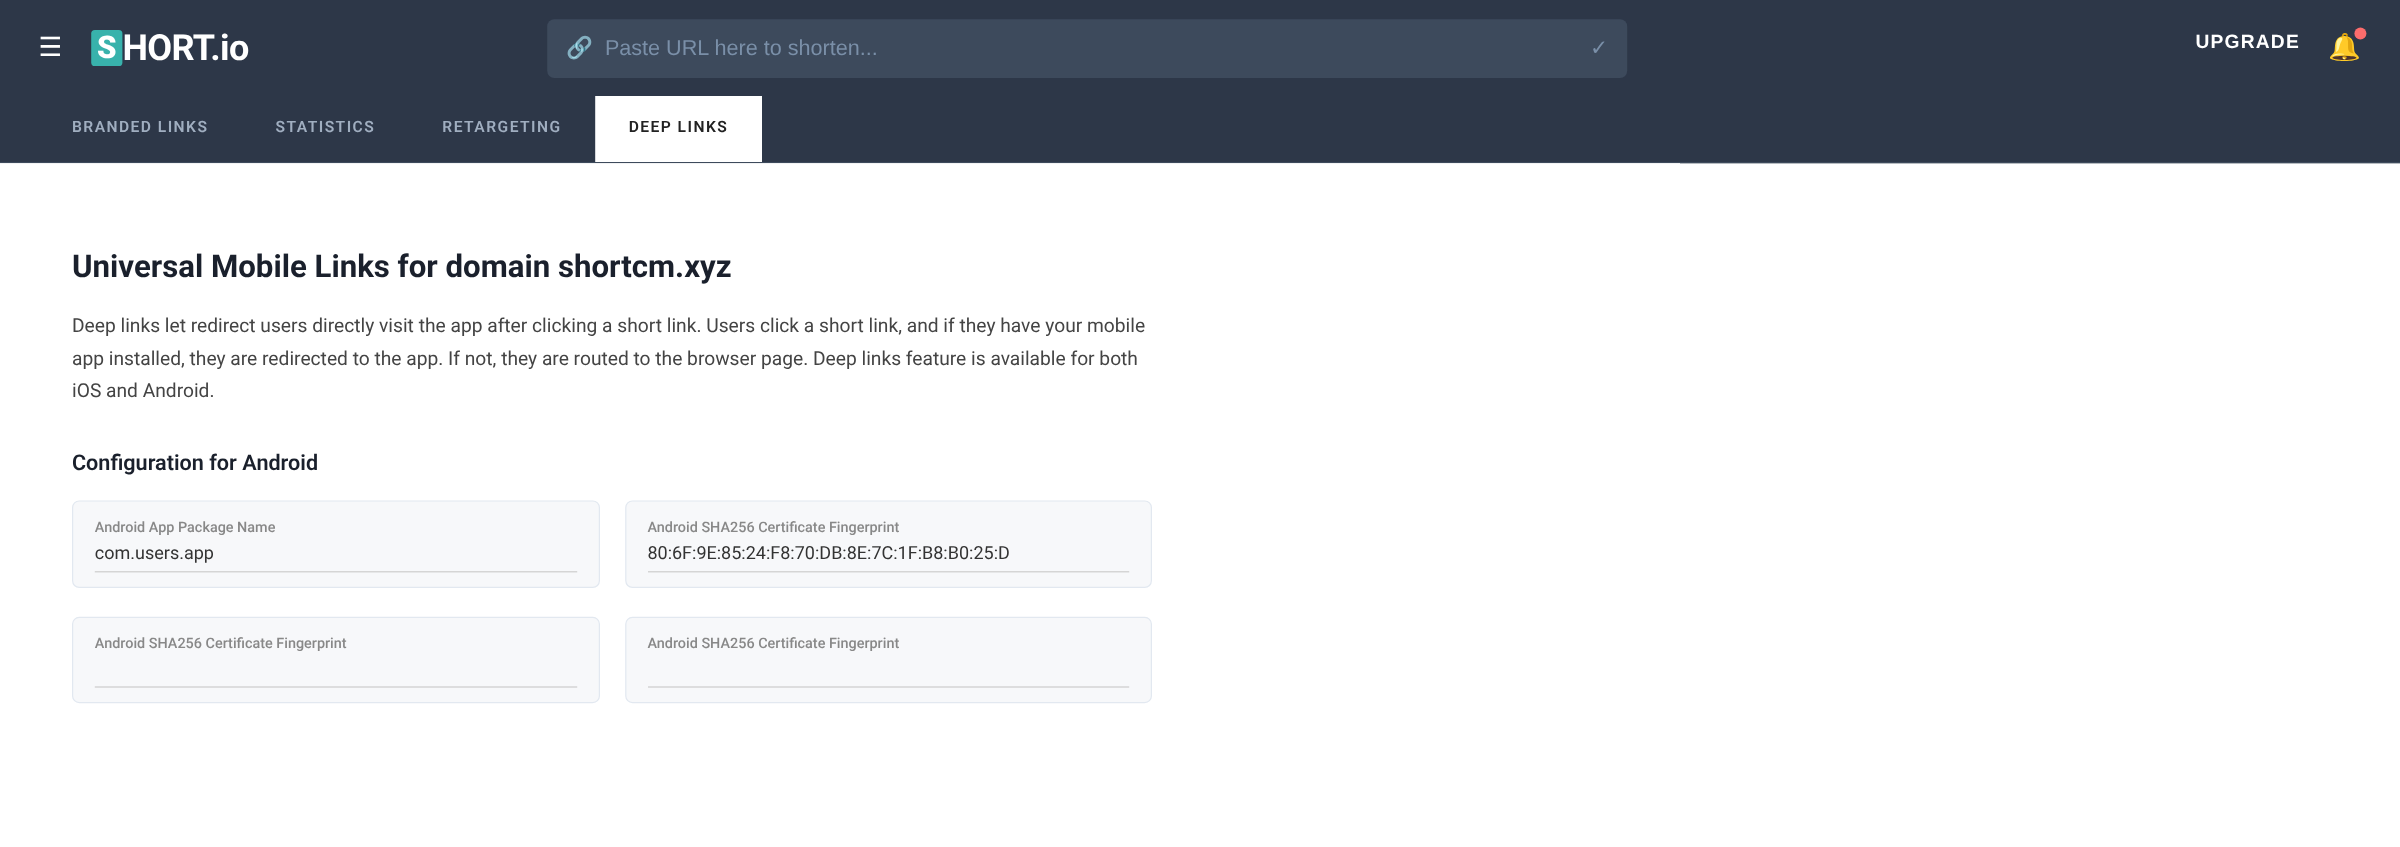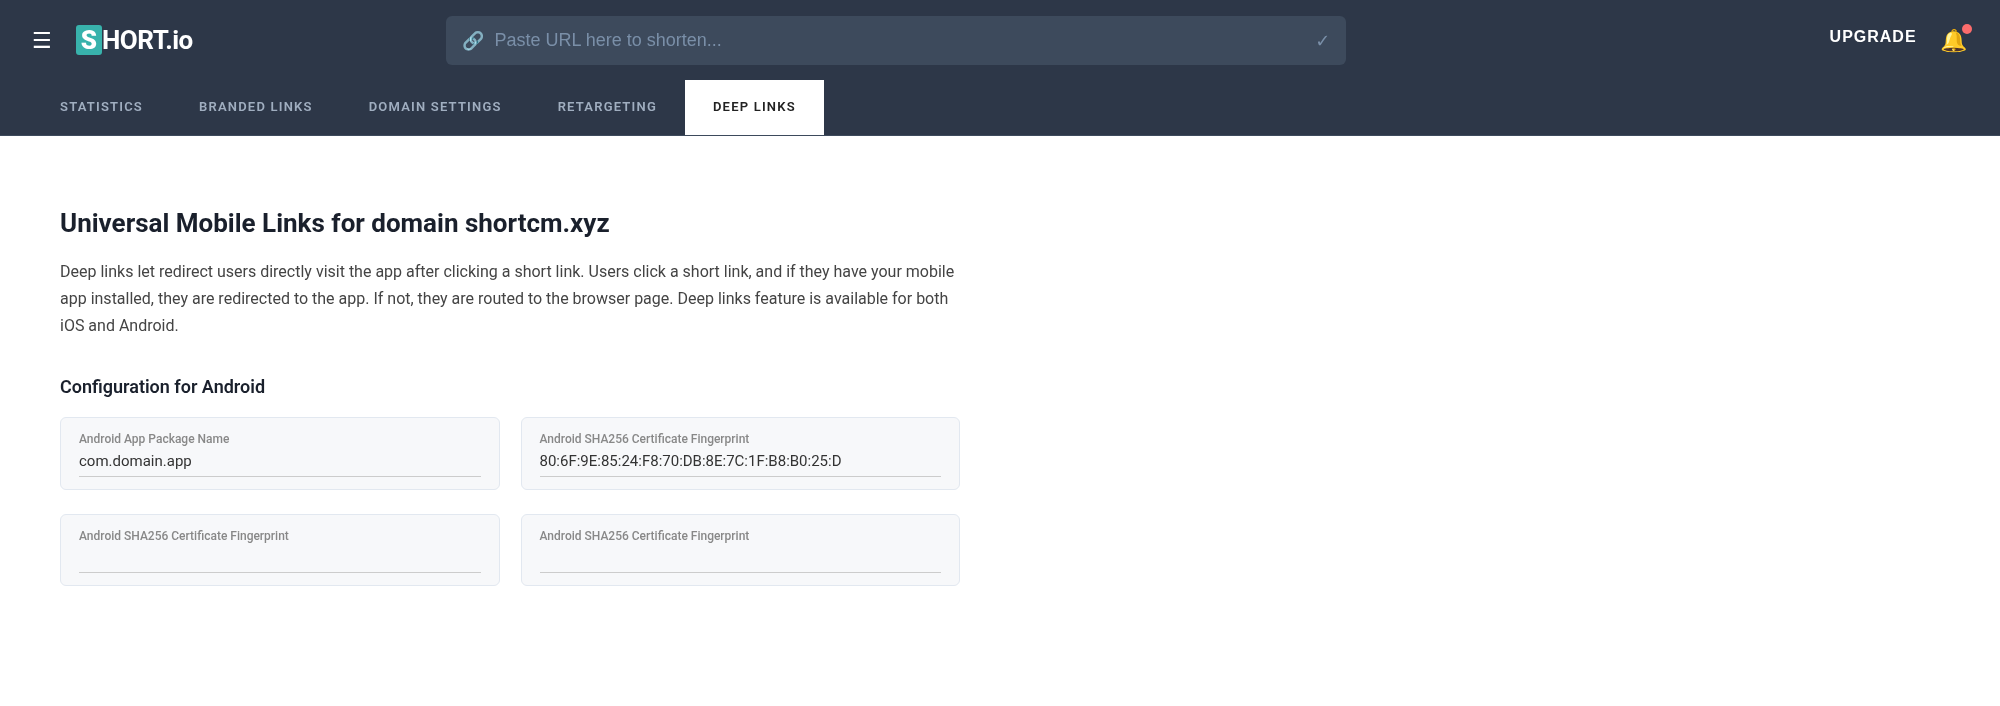--- a/index.html
+++ b/index.html
@@ -43,21 +43,21 @@
       font-weight: 900;
       font-size: 26px;
       padding: 2px 5px;
       border-radius: 3px;
       line-height: 1;
     }
 
     .logo-text {
       color: #fff;
       font-weight: 700;
-      font-size: 26px;
+      font-size: 30px;
       letter-spacing: -0.5px;
       text-align: center;
     }
 
     .url-bar-wrapper {
       flex: 1;
       max-width: 900px;
       margin: 0 auto;
       position: relative;
     }
@@ -253,38 +253,37 @@
   <div class="header-right">
     <button class="upgrade-btn">UPGRADE</button>
     <div class="notification-icon">
       🔔
       <span class="notification-badge"></span>
     </div>
   </div>
 </header>
 
 <nav class="nav-tabs">
+  <div class="nav-tab">BRANDED LINKS</div>
   <div class="nav-tab">STATISTICS</div>
-  <div class="nav-tab">BRANDED LINKS</div>
-  <div class="nav-tab">DOMAIN SETTINGS</div>
   <div class="nav-tab">RETARGETING</div>
   <div class="nav-tab active">DEEP LINKS</div>
 </nav>
 
 <main class="main-content">
   <h1 class="page-title">Universal Mobile Links for domain shortcm.xyz</h1>
 
   <p class="page-description">Deep links let redirect users directly visit the app after clicking a short link. Users click a short link, and if they have your mobile app installed, they are redirected to the app. If not, they are routed to the browser page. Deep links feature is available for both iOS and Android.</p>
 
   <h2 class="section-title">Configuration for Android</h2>
 
   <div class="form-grid">
     <div class="form-field">
       <div class="form-field-label">Android App Package Name</div>
-      <div class="form-field-value">com.domain.app</div>
+      <div class="form-field-value">com.users.app</div>
     </div>
 
     <div class="form-field">
       <div class="form-field-label">Android SHA256 Certificate Fingerprint</div>
       <div class="form-field-value">80:6F:9E:85:24:F8:70:DB:8E:7C:1F:B8:B0:25:D</div>
     </div>
   </div>
 
   <div class="form-grid">
     <div class="form-field">

